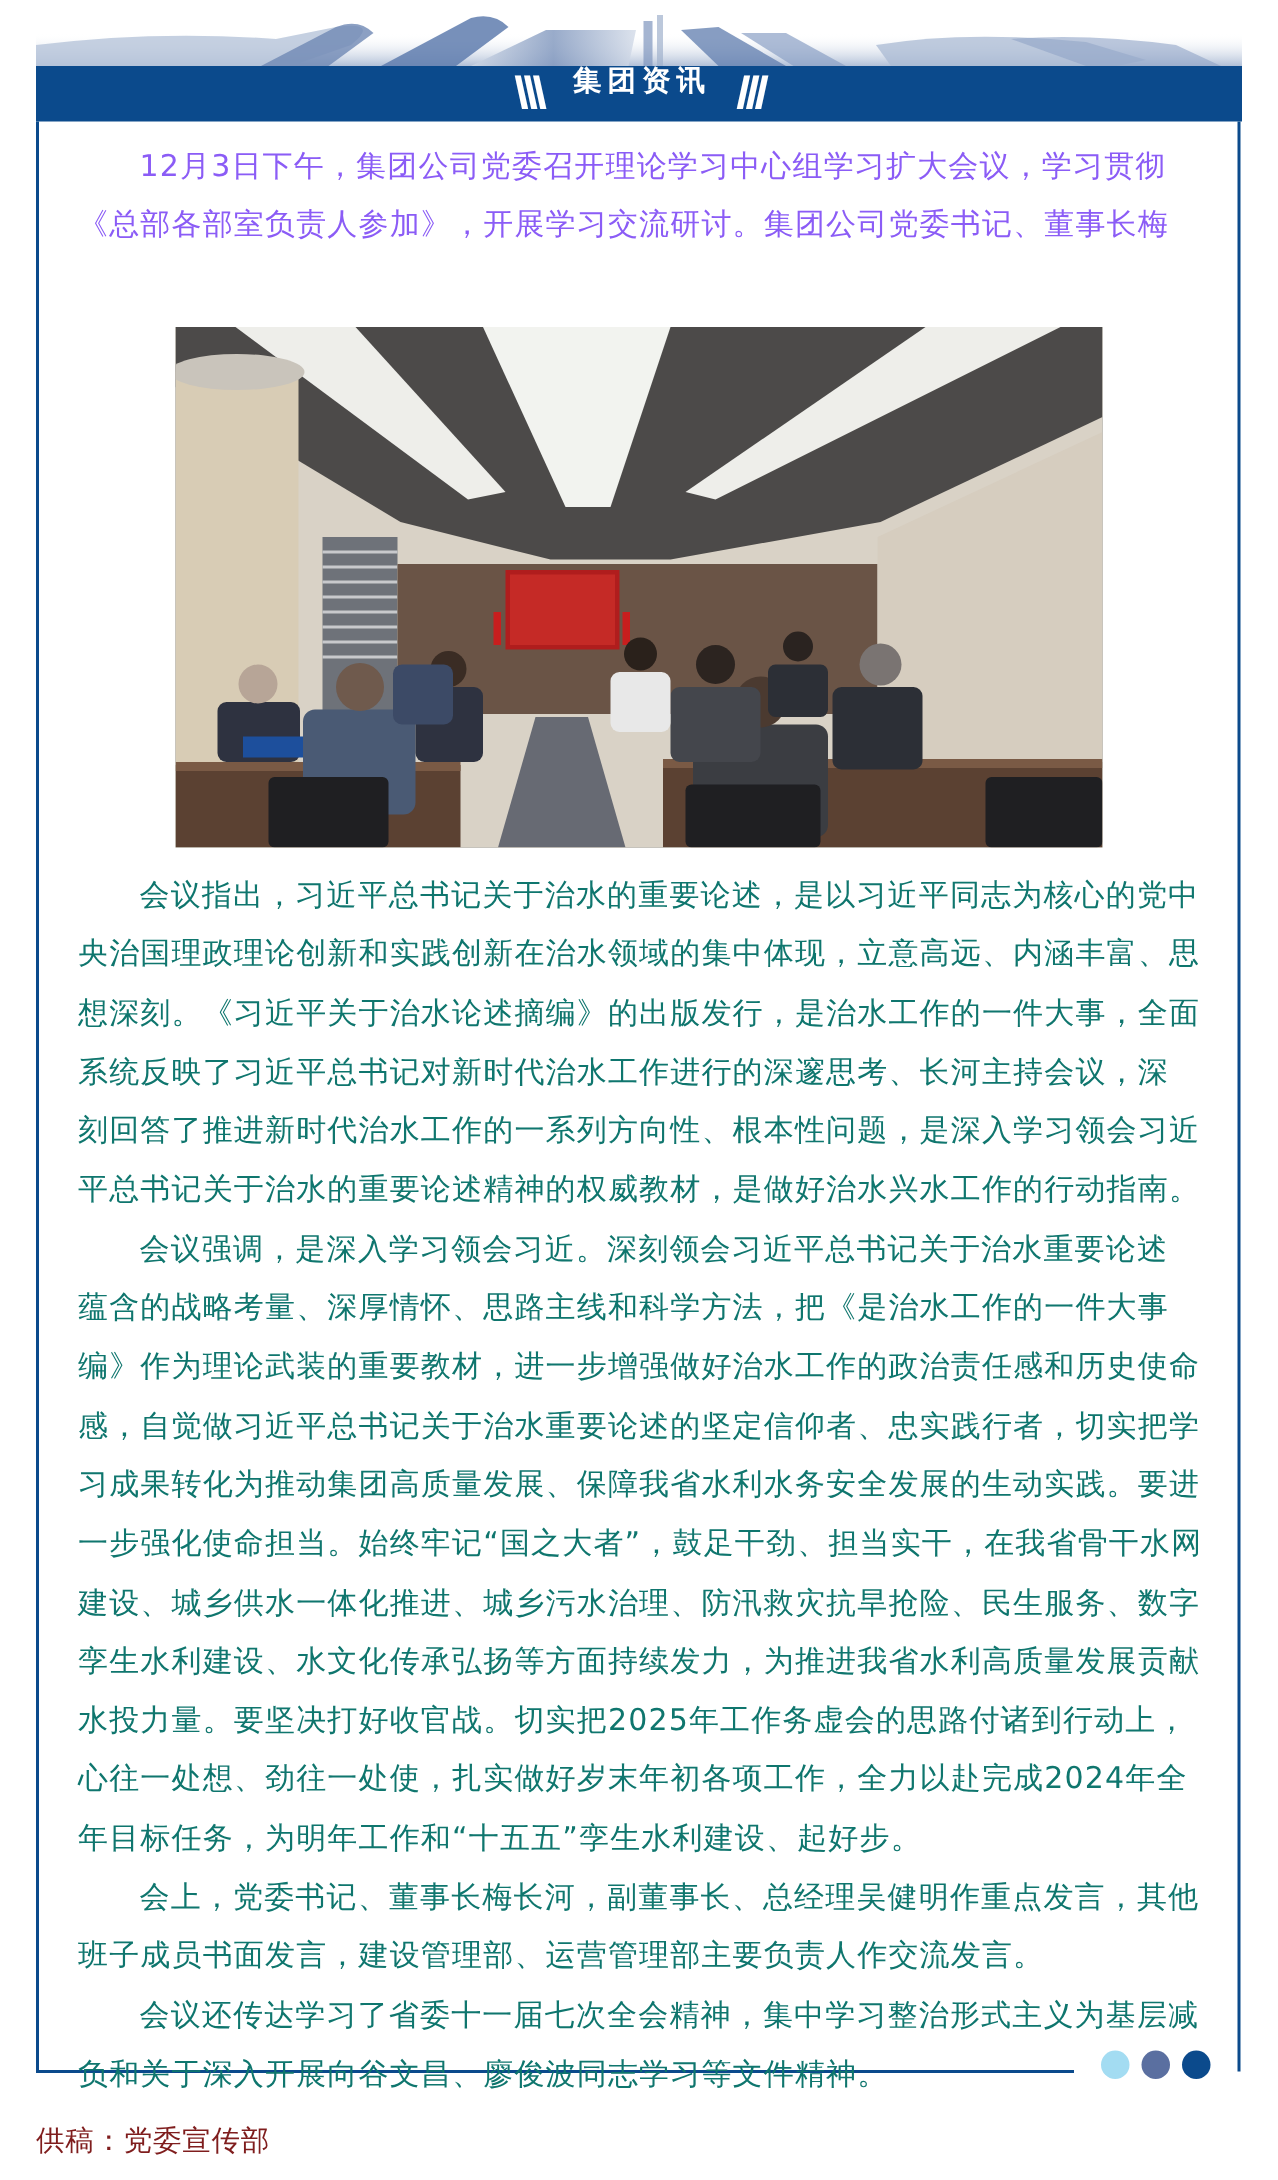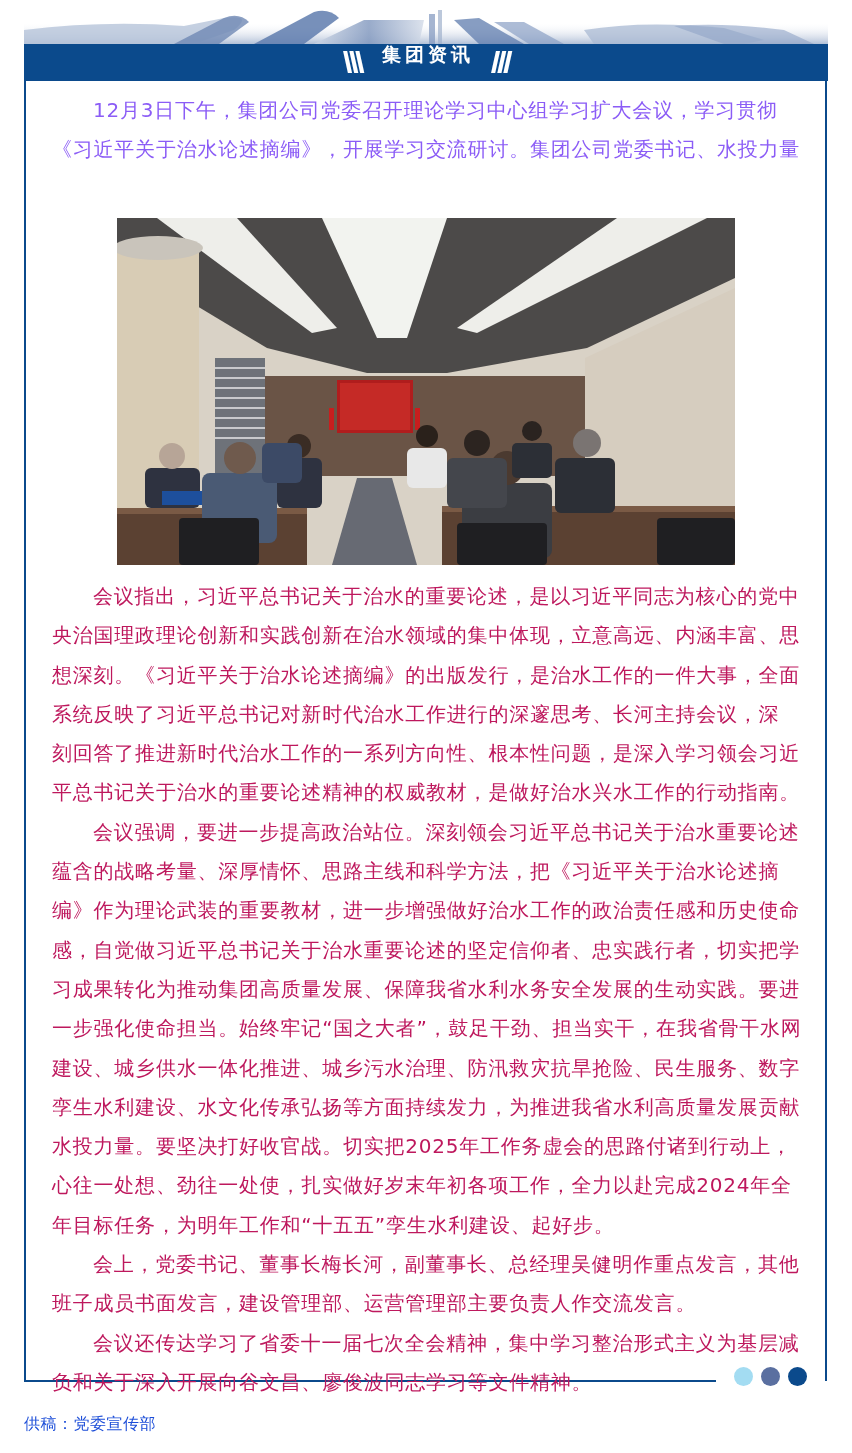--- a/index.html
+++ b/index.html
@@ -23,23 +23,23 @@
 
   .dots { position: absolute; left: 734px; top: 1367px; display: flex; gap: 8px; }
   .dot { width: 19px; height: 19px; border-radius: 50%; }
 
   .content { position: absolute; left: 52px; top: 91px; width: 752px; color: #8b5cf6; }
   .line { font-size: 20px; letter-spacing: 0.78px; line-height: 39.3px; white-space: nowrap; height: 39.3px; }
   .line.indent { padding-left: 41px; }
 
   .photo { position: absolute; left: 117px; top: 218px; width: 618px; height: 347px; overflow: hidden; background: #8a8178; }
 
-  .p2 { position: absolute; left: 52px; top: 577px; width: 752px; color: #be185d; }
+  .p2 { position: absolute; left: 52px; top: 577px; width: 752px; color: #0f766e; }
 
-  .source { position: absolute; left: 24px; top: 1414px; font-size: 16px; color: #1d4ed8; letter-spacing: 0.5px; }
+  .source { position: absolute; left: 24px; top: 1414px; font-size: 19px; color: #7f1d1d; letter-spacing: 0.5px; }
 </style>
 </head>
 <body>
 
 <div class="top-deco">
   <svg width="804" height="44" viewBox="0 0 804 44">
     <defs>
       <linearGradient id="g1" x1="0" y1="0" x2="0" y2="1">
         <stop offset="0" stop-color="#ffffff" stop-opacity="0"></stop>
         <stop offset="1" stop-color="#a9b9d3" stop-opacity="0.9"></stop>
@@ -69,21 +69,21 @@
   <span class="title">集团资讯</span>
   <span class="slashes">///</span>
 </div>
 
 <div class="frame"></div>
 <div class="frame-right"></div>
 <div class="frame-bottom"></div>
 
 <div class="content">
   <div class="line indent">12月3日下午，集团公司党委召开理论学习中心组学习扩大会议，学习贯彻</div>
-  <div class="line">《习近平关于治水论述摘编》，开展学习交流研讨。集团公司党委书记、水投力量</div>
+  <div class="line">《总部各部室负责人参加》，开展学习交流研讨。集团公司党委书记、董事长梅</div>
 </div>
 
 <div class="photo">
   <svg width="618" height="347" viewBox="0 0 618 347">
     <rect width="618" height="347" fill="#d9d2c6"></rect>
 
     <polygon points="0,0 618,0 618,60 470,130 330,155 250,155 150,130 0,40" fill="#4c4a49"></polygon>
     <polygon points="205,0 330,0 290,120 260,120" fill="#f2f3ef"></polygon>
     <polygon points="40,0 120,0 220,110 195,115" fill="#eeeeea"></polygon>
     <polygon points="500,0 590,0 360,115 340,110" fill="#eeeeea"></polygon>
@@ -155,22 +155,22 @@
 <div class="p2">
   <div>
     <div class="line indent">会议指出，习近平总书记关于治水的重要论述，是以习近平同志为核心的党中</div>
     <div class="line">央治国理政理论创新和实践创新在治水领域的集中体现，立意高远、内涵丰富、思</div>
     <div class="line">想深刻。《习近平关于治水论述摘编》的出版发行，是治水工作的一件大事，全面</div>
     <div class="line">系统反映了习近平总书记对新时代治水工作进行的深邃思考、长河主持会议，深</div>
     <div class="line">刻回答了推进新时代治水工作的一系列方向性、根本性问题，是深入学习领会习近</div>
     <div class="line">平总书记关于治水的重要论述精神的权威教材，是做好治水兴水工作的行动指南。</div>
   </div>
   <div>
-    <div class="line indent">会议强调，要进一步提高政治站位。深刻领会习近平总书记关于治水重要论述</div>
-    <div class="line">蕴含的战略考量、深厚情怀、思路主线和科学方法，把《习近平关于治水论述摘</div>
+    <div class="line indent">会议强调，是深入学习领会习近。深刻领会习近平总书记关于治水重要论述</div>
+    <div class="line">蕴含的战略考量、深厚情怀、思路主线和科学方法，把《是治水工作的一件大事</div>
     <div class="line">编》作为理论武装的重要教材，进一步增强做好治水工作的政治责任感和历史使命</div>
     <div class="line">感，自觉做习近平总书记关于治水重要论述的坚定信仰者、忠实践行者，切实把学</div>
     <div class="line">习成果转化为推动集团高质量发展、保障我省水利水务安全发展的生动实践。要进</div>
     <div class="line">一步强化使命担当。始终牢记“国之大者”，鼓足干劲、担当实干，在我省骨干水网</div>
     <div class="line">建设、城乡供水一体化推进、城乡污水治理、防汛救灾抗旱抢险、民生服务、数字</div>
     <div class="line">孪生水利建设、水文化传承弘扬等方面持续发力，为推进我省水利高质量发展贡献</div>
     <div class="line">水投力量。要坚决打好收官战。切实把2025年工作务虚会的思路付诸到行动上，</div>
     <div class="line">心往一处想、劲往一处使，扎实做好岁末年初各项工作，全力以赴完成2024年全</div>
     <div class="line">年目标任务，为明年工作和“十五五”孪生水利建设、起好步。</div>
   </div>

